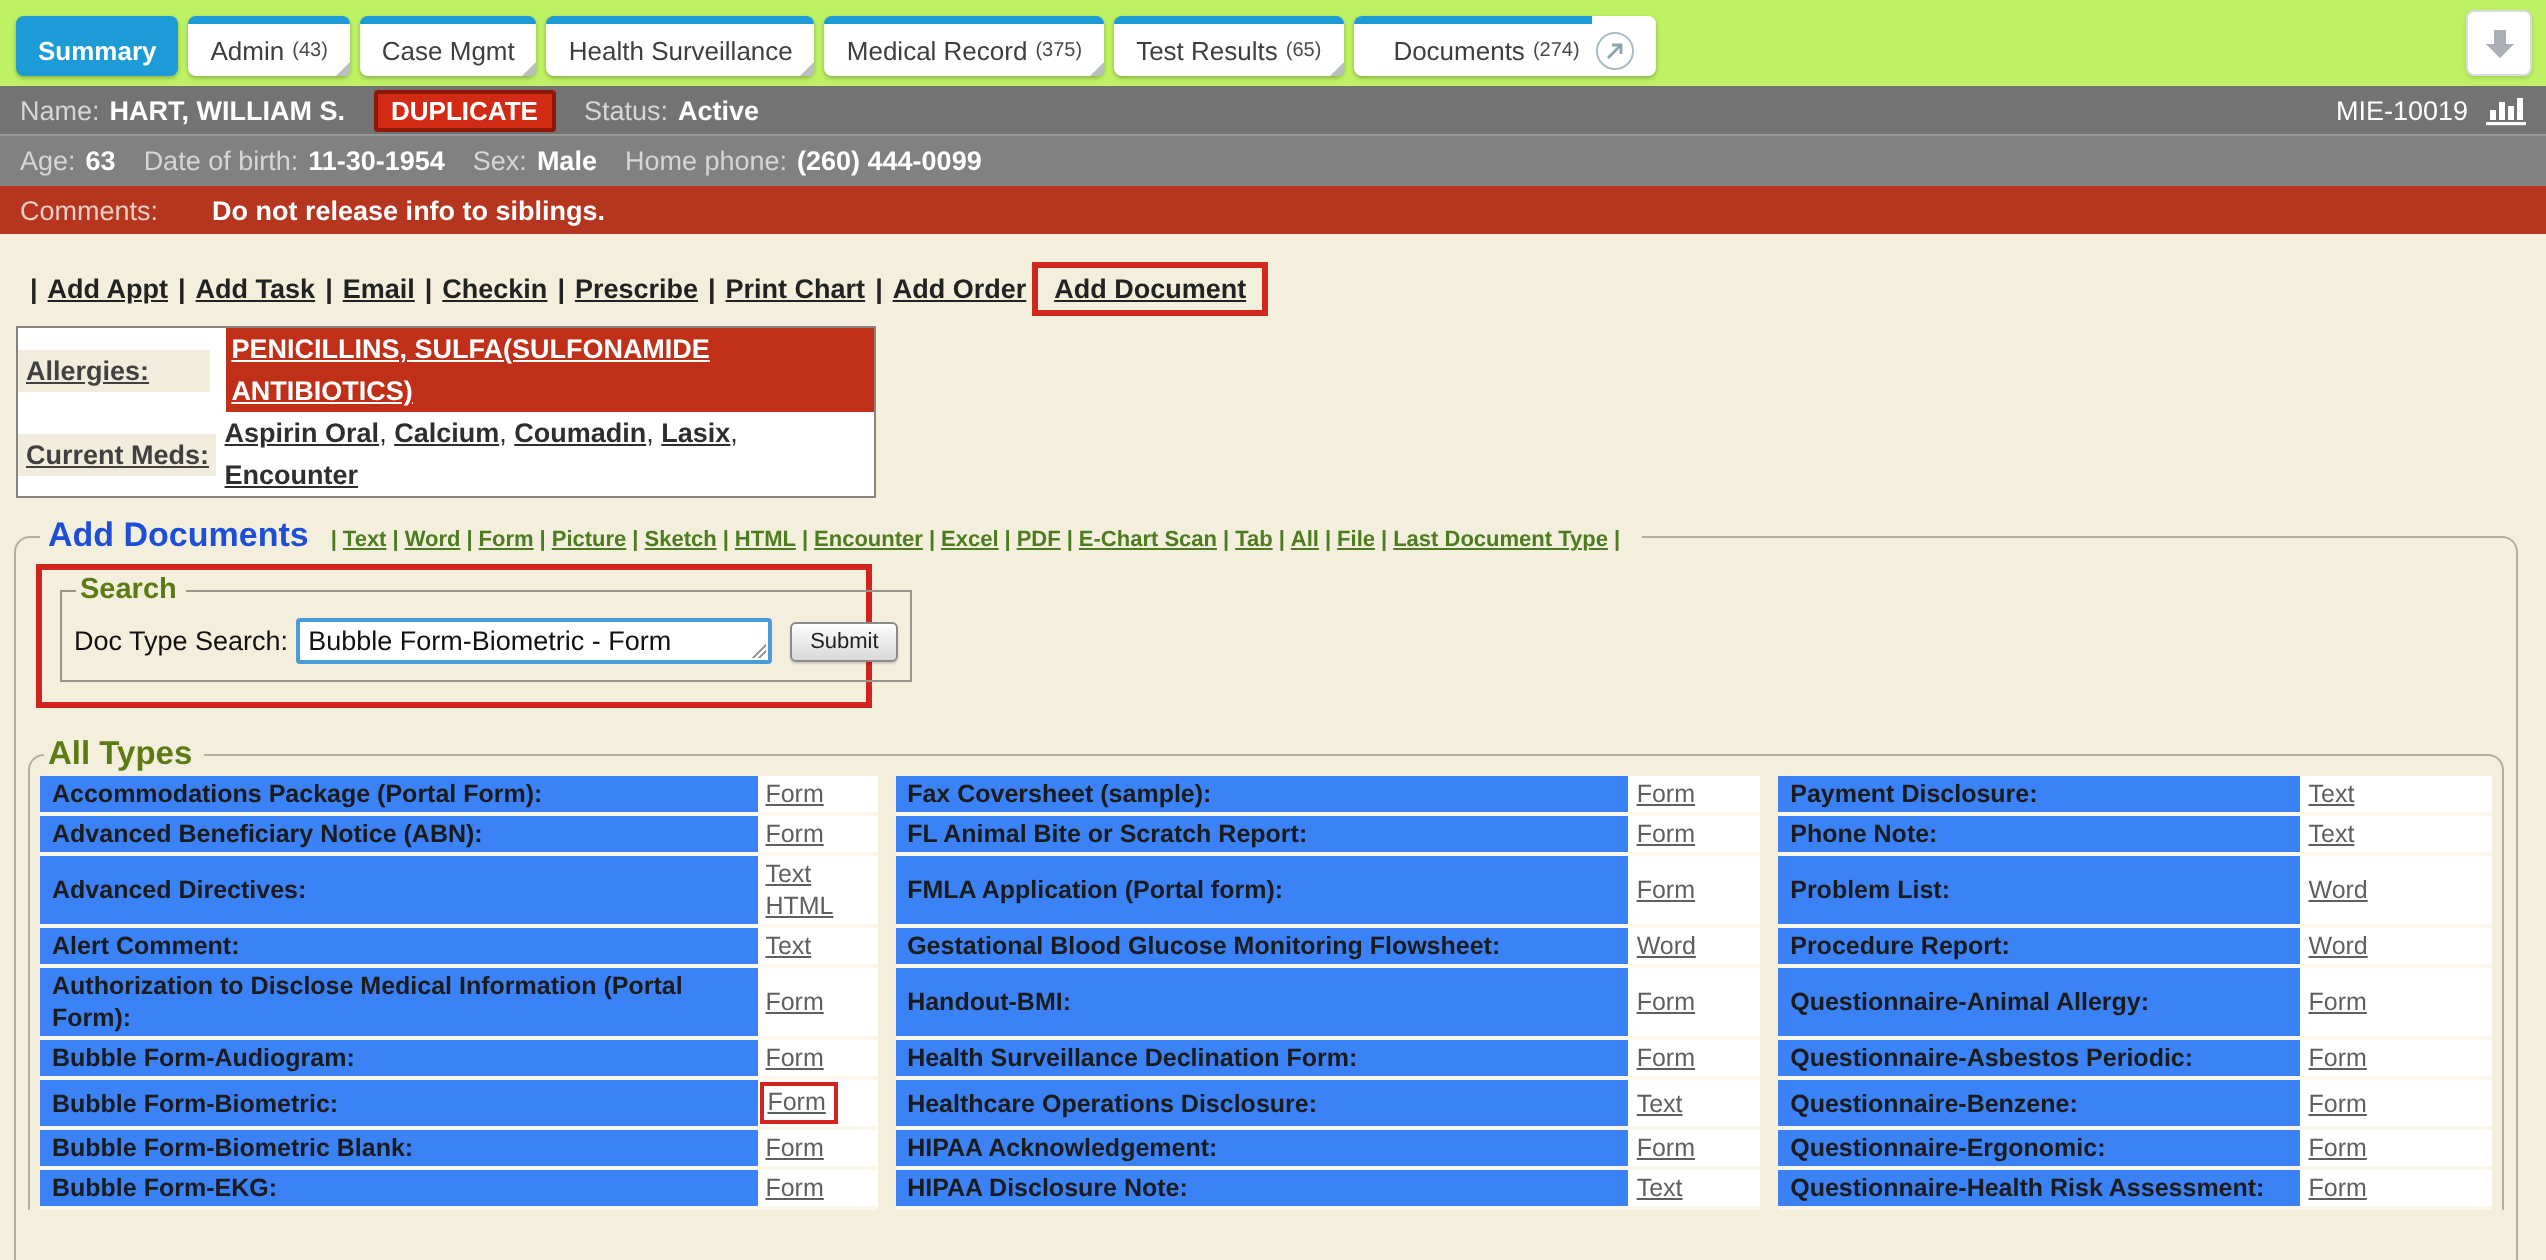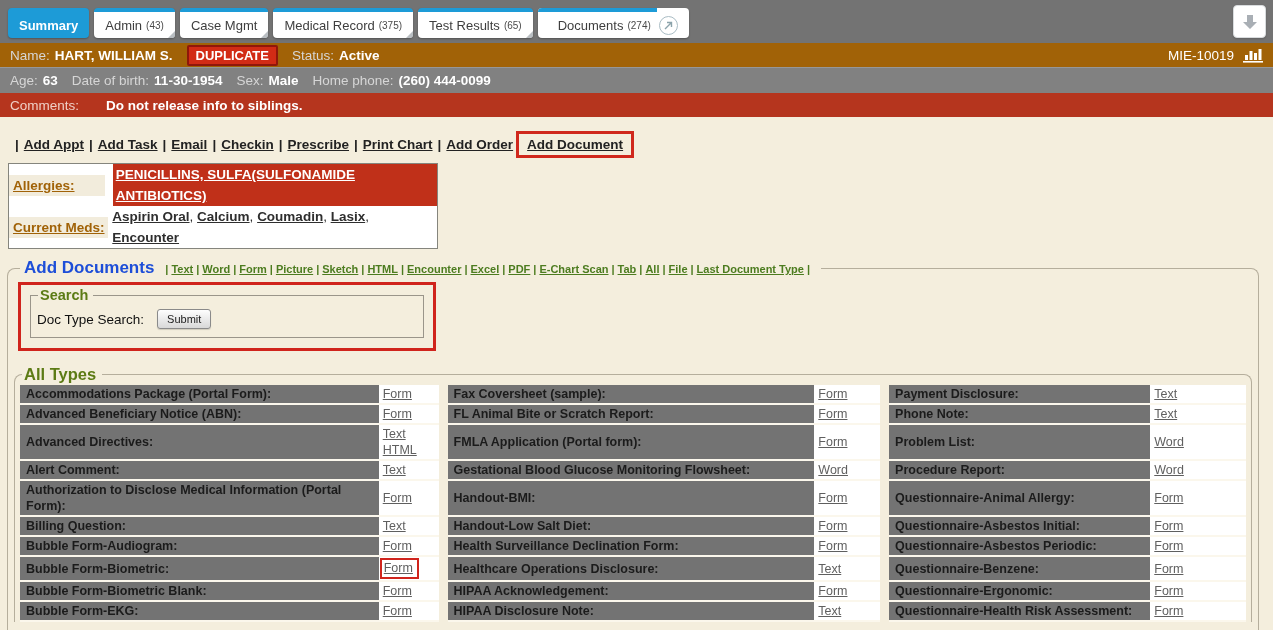--- a/index.html
+++ b/index.html
@@ -1,60 +1,60 @@
 <!DOCTYPE html>
 <html><head>
 <meta charset="utf-8">
 <style>
   * { box-sizing: border-box; margin: 0; padding: 0; }
   html,body { width:1273px; height:630px; overflow:hidden; }
   body { font-family:"Liberation Sans", sans-serif; background:#f4eedd; position:relative; }
 
   
-  .tabbar { height:43px; background:#737373; display:flex; align-items:flex-end; padding:0 0 5px 8px; position:relative; }
+  .tabbar { height:43px; background:#bef264; display:flex; align-items:flex-end; padding:0 0 5px 8px; position:relative; }
   .tab { position:relative; background:#fff; border-radius:4px; height:30px; display:flex; align-items:center;
          margin-right:5px; padding:0 11px; font-size:13px; color:#3e3e3e; cursor:pointer;
          box-shadow:0 1px 2px rgba(0,0,0,.28); border-top:4px solid #1d9bd7; }
   .tab .cnt { font-size:10px; color:#4a4a4a; margin-left:4px; }
   .tab.active { background:#1d9bd7; color:#fff; font-weight:bold; border-top-color:#1d9bd7; }
   .tab.fold::after { content:""; position:absolute; right:0; bottom:0; border-style:solid;
          border-width:0 0 7px 7px; border-color:transparent transparent #b9bec2 transparent; border-radius:0 0 3px 0; }
   .tab .extlink { width:19px; height:19px; border:1px solid #a9bcc4; border-radius:50%; margin-left:8px;
          display:flex; align-items:center; justify-content:center; }
   .tab.documents { border-top:none; padding-top:4px;padding-left:20px; }
   .tab.documents::before { content:""; position:absolute; left:0; top:0; height:4px; right:32px;
          background:#1d9bd7; border-radius:4px 0 0 0; }
   .dl-btn { position:absolute; right:7px; top:5px; width:33px; height:33px; background:#fff;
          border:1px solid #d9dcde; border-radius:4px; box-shadow:0 1px 2px rgba(0,0,0,.15);
          display:flex; align-items:center; justify-content:center; cursor:pointer; }
 
   
   .band { display:flex; align-items:center; color:#fff; font-size:13.5px; padding:0 10px; white-space:nowrap; }
-  .band1 { height:24px; background:#a16207; }
+  .band1 { height:24px; background:#737373; }
   .band2 { height:26px; background:#818181; border-top:1px solid #979797; }
   .band3 { height:24px; background:#b5351e; }
   .band .lbl { color:#d6d6d6; margin-right:5px; }
   .band3 .lbl { color:#efcfc6; }
   .band .val { font-weight:bold; color:#fff; }
   .sp14 { width:14px; } .sp22 { width:22px; }
   .dup-badge { background:#d22b15; border:2px solid #8f170a; border-radius:2px; color:#fff;
          font-weight:bold; font-size:13px; padding:1px 7px; margin:0 14px; }
   .band-right { margin-left:auto; display:flex; align-items:center; gap:9px; font-size:13.5px; color:#fff; }
 
   
   .actions { padding:14px 0 0 10px; font-size:13.5px; color:#222; font-weight:bold; display:flex; align-items:center; flex-wrap:nowrap; }
   .actions a { color:#222; text-decoration:underline; cursor:pointer; }
   .actions .sep { margin:0 5px; font-weight:bold; }
   .hl-red { border:3px solid #d0281c; padding:3px 8px; margin-left:3px; }
 
   
   .allergy-box { margin:5px 0 0 8px; width:430px; background:#fff; border:1px solid #85857d; font-size:13.5px; }
   .allergy-row { display:flex; align-items:center; line-height:21px; }
   .allergy-row .rowlbl { width:100px; background:#f2ecdc; padding-left:4px; }
-  .allergy-row .rowlbl a { color:#a16207; font-weight:600; text-decoration:underline; cursor:pointer; }
+  .allergy-row .rowlbl a { color:#404040; font-weight:600; text-decoration:underline; cursor:pointer; }
   .allergy-val { background:#c03019; color:#fff; font-weight:bold; text-decoration:underline; padding:0 3px; margin-left:8px; }
   .meds a { color:#2e2e2e; font-weight:bold; text-decoration:underline; cursor:pointer; }
   .meds { margin-left:4px; color:#2e2e2e; }
 
   
   fieldset.outer { border:1px solid #b5ae9c; border-bottom:none; border-radius:8px 8px 0 0;
          margin:9px 14px 0 7px; padding:2px 6px 0 6px; height:512px; }
   legend.outer-legend { margin-left:6px; padding:0 8px 0 4px; display:flex; align-items:baseline; }
   .add-docs-title { color:#1d4ed8; font-size:17px; font-weight:bold; margin-right:8px; }
   .typelinks { font-size:11px; font-weight:bold; color:#4c7c1f; }
@@ -75,21 +75,21 @@
          background:linear-gradient(#fefefe,#d8d8d8); border:1px solid #8a8a8a; border-radius:3px;
          padding:3px 9px; cursor:pointer; box-shadow:0 1px 1px rgba(0,0,0,.15); }
 
   fieldset.alltypes { border:1px solid #b5ae9c; border-bottom:none; border-radius:8px 8px 0 0;
          margin:14px 0 0 0; padding:1px 5px 0 5px; }
   legend.alltypes-legend { color:#5c7b14; font-size:16.5px; font-weight:bold; padding:0 6px 0 2px; margin-left:2px; }
 
   
   table.doctable { border-collapse:separate; border-spacing:0; width:100%; }
   .doctable td { vertical-align:middle; font-size:12.5px; line-height:16px; border-bottom:2px solid #fbf7ec; padding:1px 4px; }
-  .doctable td.cl { background:#737373; font-weight:bold; color:#1b1b1b; padding-left:6px; }
+  .doctable td.cl { background:#3b82f6; font-weight:bold; color:#1b1b1b; padding-left:6px; }
   .doctable td.ck { background:#fff; }
   .doctable td.gap { background:transparent; border-bottom:none; width:9px; padding:0; }
   .doctable a { color:#5f5f5f; text-decoration:underline; cursor:pointer; }
   .doctable .w-l1 { width:360px; } .doctable .w-k1 { width:60px; }
   .doctable .w-l2 { width:368px; } .doctable .w-k2 { width:66px; }
   .doctable .w-l3 { width:262px; } .doctable .w-k3 { width:96px; }
   .link-hl { display:inline-block; border:2px solid #d0241c; padding:0 4px 1px 2px; margin-left:-3px; }
 </style>
 </head>
 <body>
@@ -98,20 +98,23 @@
   <div id="tabs-host" style="display:flex; align-items:flex-end;">
       <div class="tab active">
         <span>Summary</span>
       </div>
       <div class="tab fold">
         <span>Admin</span>
         <span class="cnt">(43)</span>
       </div>
       <div class="tab fold">
         <span>Case Mgmt</span>
+      </div>
+      <div class="tab fold">
+        <span>Health Surveillance</span>
       </div>
       <div class="tab fold">
         <span>Medical Record</span>
         <span class="cnt">(375)</span>
       </div>
       <div class="tab fold">
         <span>Test Results</span>
         <span class="cnt">(65)</span>
       </div>
       <div class="tab documents">
@@ -189,20 +192,24 @@
   <legend class="outer-legend">
     <span class="add-docs-title">Add Documents</span>
     <span class="typelinks" id="typelinks-host"><span class="sep">|</span><a>Text</a><span class="sep">|</span><a>Word</a><span class="sep">|</span><a>Form</a><span class="sep">|</span><a>Picture</a><span class="sep">|</span><a>Sketch</a><span class="sep">|</span><a>HTML</a><span class="sep">|</span><a>Encounter</a><span class="sep">|</span><a>Excel</a><span class="sep">|</span><a>PDF</a><span class="sep">|</span><a>E-Chart Scan</a><span class="sep">|</span><a>Tab</a><span class="sep">|</span><a>All</a><span class="sep">|</span><a>File</a><span class="sep">|</span><a>Last Document Type</a><span class="sep">|</span></span>
   </legend>
 
   <div class="search-annot">
     <fieldset class="search-fs">
       <legend class="search-legend">Search</legend>
       <div class="search-row">
         <label>Doc Type Search:</label>
+        <span class="doc-input-wrap">
+          <input class="doc-input" type="text" value="Bubble Form-Biometric - Form" style="">
+          <span class="grip"></span>
+        </span>
         <button class="submit-btn">Submit</button>
       </div>
     </fieldset>
   </div>
 
   <fieldset class="alltypes">
     <legend class="alltypes-legend">All Types</legend>
     <table class="doctable">
       <tbody id="doctable-host">
           <tr>
@@ -249,30 +256,20 @@
             <td class="cl w-l1">Authorization to Disclose Medical Information (Portal Form):</td>
             <td class="ck w-k1"><a>Form</a></td>
             <td class="gap"></td>
             <td class="cl w-l2">Handout-BMI:</td>
             <td class="ck w-k2"><a>Form</a></td>
             <td class="gap"></td>
             <td class="cl w-l3">Questionnaire-Animal Allergy:</td>
             <td class="ck w-k3"><a>Form</a></td>
           </tr>
           <tr>
-            <td class="cl w-l1">Billing Question:</td>
-            <td class="ck w-k1"><a>Text</a></td>
-            <td class="gap"></td>
-            <td class="cl w-l2">Handout-Low Salt Diet:</td>
-            <td class="ck w-k2"><a>Form</a></td>
-            <td class="gap"></td>
-            <td class="cl w-l3">Questionnaire-Asbestos Initial:</td>
-            <td class="ck w-k3"><a>Form</a></td>
-          </tr>
-          <tr>
             <td class="cl w-l1">Bubble Form-Audiogram:</td>
             <td class="ck w-k1"><a>Form</a></td>
             <td class="gap"></td>
             <td class="cl w-l2">Health Surveillance Declination Form:</td>
             <td class="ck w-k2"><a>Form</a></td>
             <td class="gap"></td>
             <td class="cl w-l3">Questionnaire-Asbestos Periodic:</td>
             <td class="ck w-k3"><a>Form</a></td>
           </tr>
           <tr>

